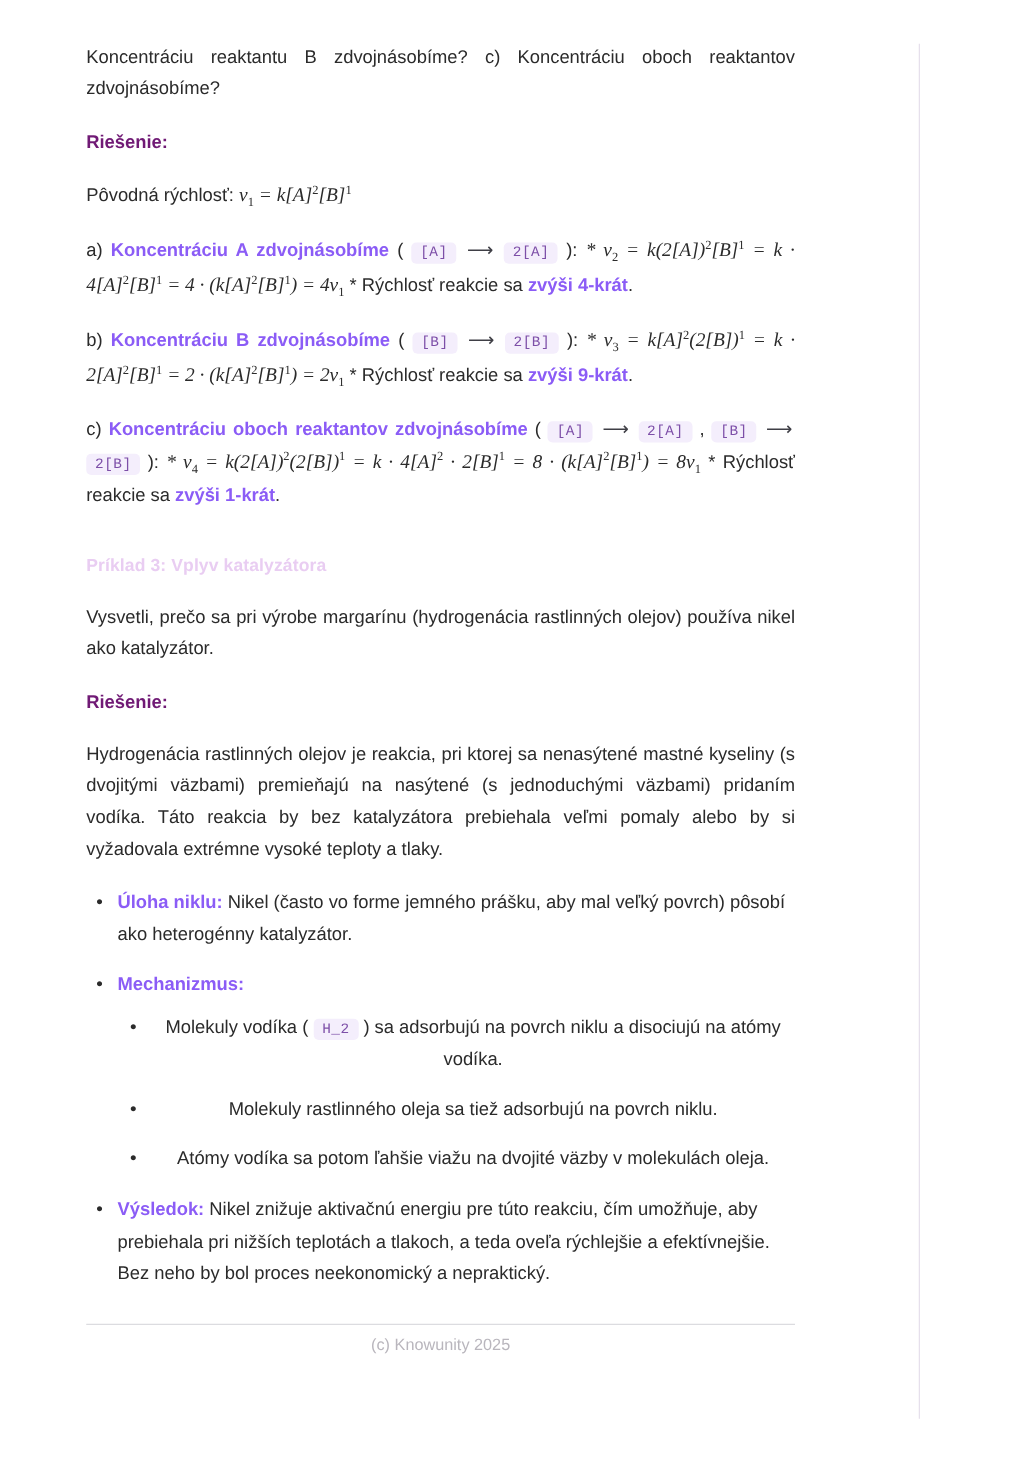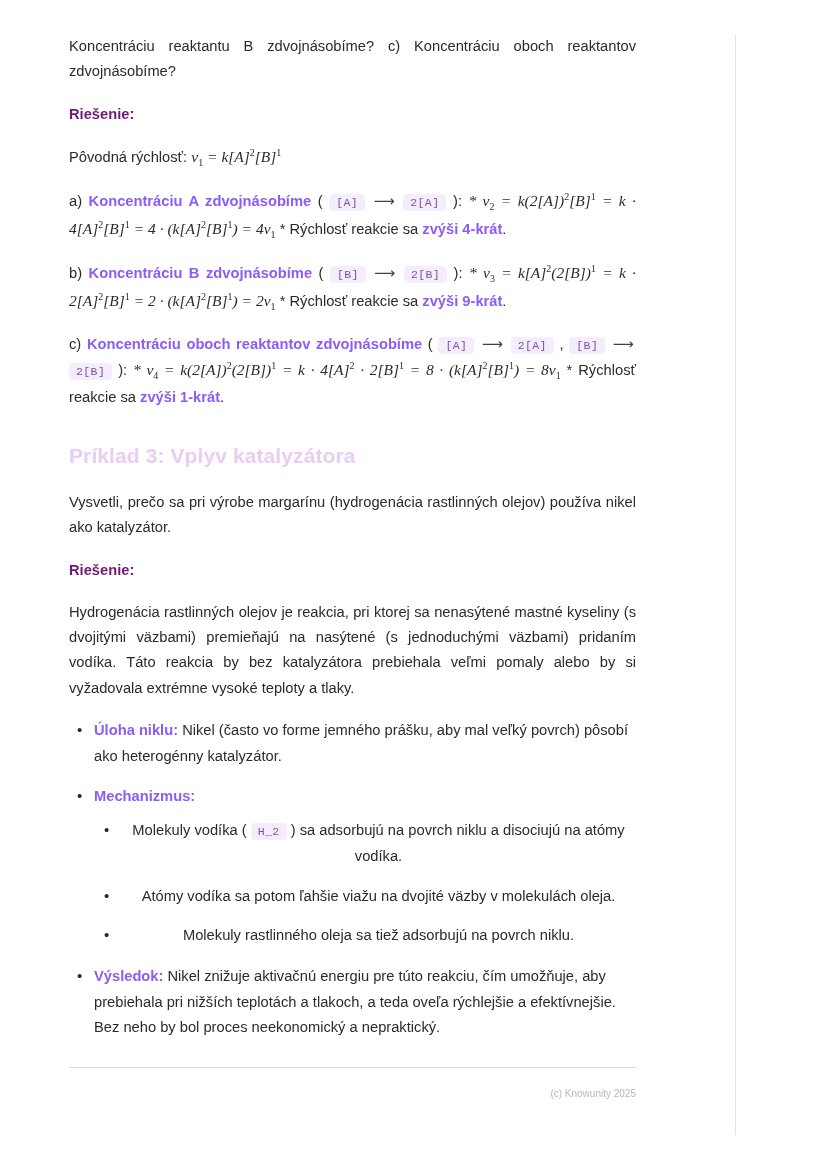--- a/index.html
+++ b/index.html
@@ -76,21 +76,21 @@
   }
   .m sub, .mr sub {
     font-style: normal;
     font-size: 10px;
   }
   .m sup, .mr sup {
     font-style: normal;
     font-size: 10px;
   }
   h2.section {
-    font-size: 21px;
+    font-size: 14px;
     font-weight: bold;
     color: #e9cdf2;
     margin: 34px 0 22px 0;
     letter-spacing: .1px;
   }
   ul.bullets {
     list-style: none;
     margin: 0 0 0 0;
     padding: 0;
   }
@@ -127,23 +127,23 @@
     top: -1px;
     color: #2b2b2b;
     font-size: 15px;
   }
   .divider {
     margin-top: 26px;
     border-top: 1px solid #dcdce0;
     width: 567px;
   }
   .footer {
-    margin-top: 20px;
-    text-align: right;
-    font-size: 10px;
+    margin-top: 8px;
+    text-align: center;
+    font-size: 13px;
     color: #b9b6bd;
     width: 567px;
   }
 </style>
 </head>
 <body>
 
 <div class="page">
 
   <div class="edge-strip"></div>
@@ -218,24 +218,24 @@
       </li>
       <li>
         <span class="bold">Mechanizmus:</span>
         <ul class="sub">
           <li>
             <span>Molekuly vodíka (</span>
             <span class="code">H_2</span>
             <span>) sa adsorbujú na povrch niklu a disociujú na atómy vodíka.</span>
           </li>
           <li>
-            <span>Atómy vodíka sa potom ľahšie viažu na dvojité väzby v molekulách oleja.</span>
+            <span>Molekuly rastlinného oleja sa tiež adsorbujú na povrch niklu.</span>
           </li>
           <li>
-            <span>Molekuly rastlinného oleja sa tiež adsorbujú na povrch niklu.</span>
+            <span>Atómy vodíka sa potom ľahšie viažu na dvojité väzby v molekulách oleja.</span>
           </li>
         </ul>
       </li>
       <li>
         <span class="bold">Výsledok:</span><span> Nikel znižuje aktivačnú energiu pre túto reakciu, čím umožňuje, aby prebiehala pri nižších teplotách a tlakoch, a teda oveľa rýchlejšie a efektívnejšie. Bez neho by bol proces neekonomický a nepraktický.</span>
       </li>
     </ul>
 
     <div class="divider"></div>
     <div class="footer">(c) Knowunity 2025</div>

